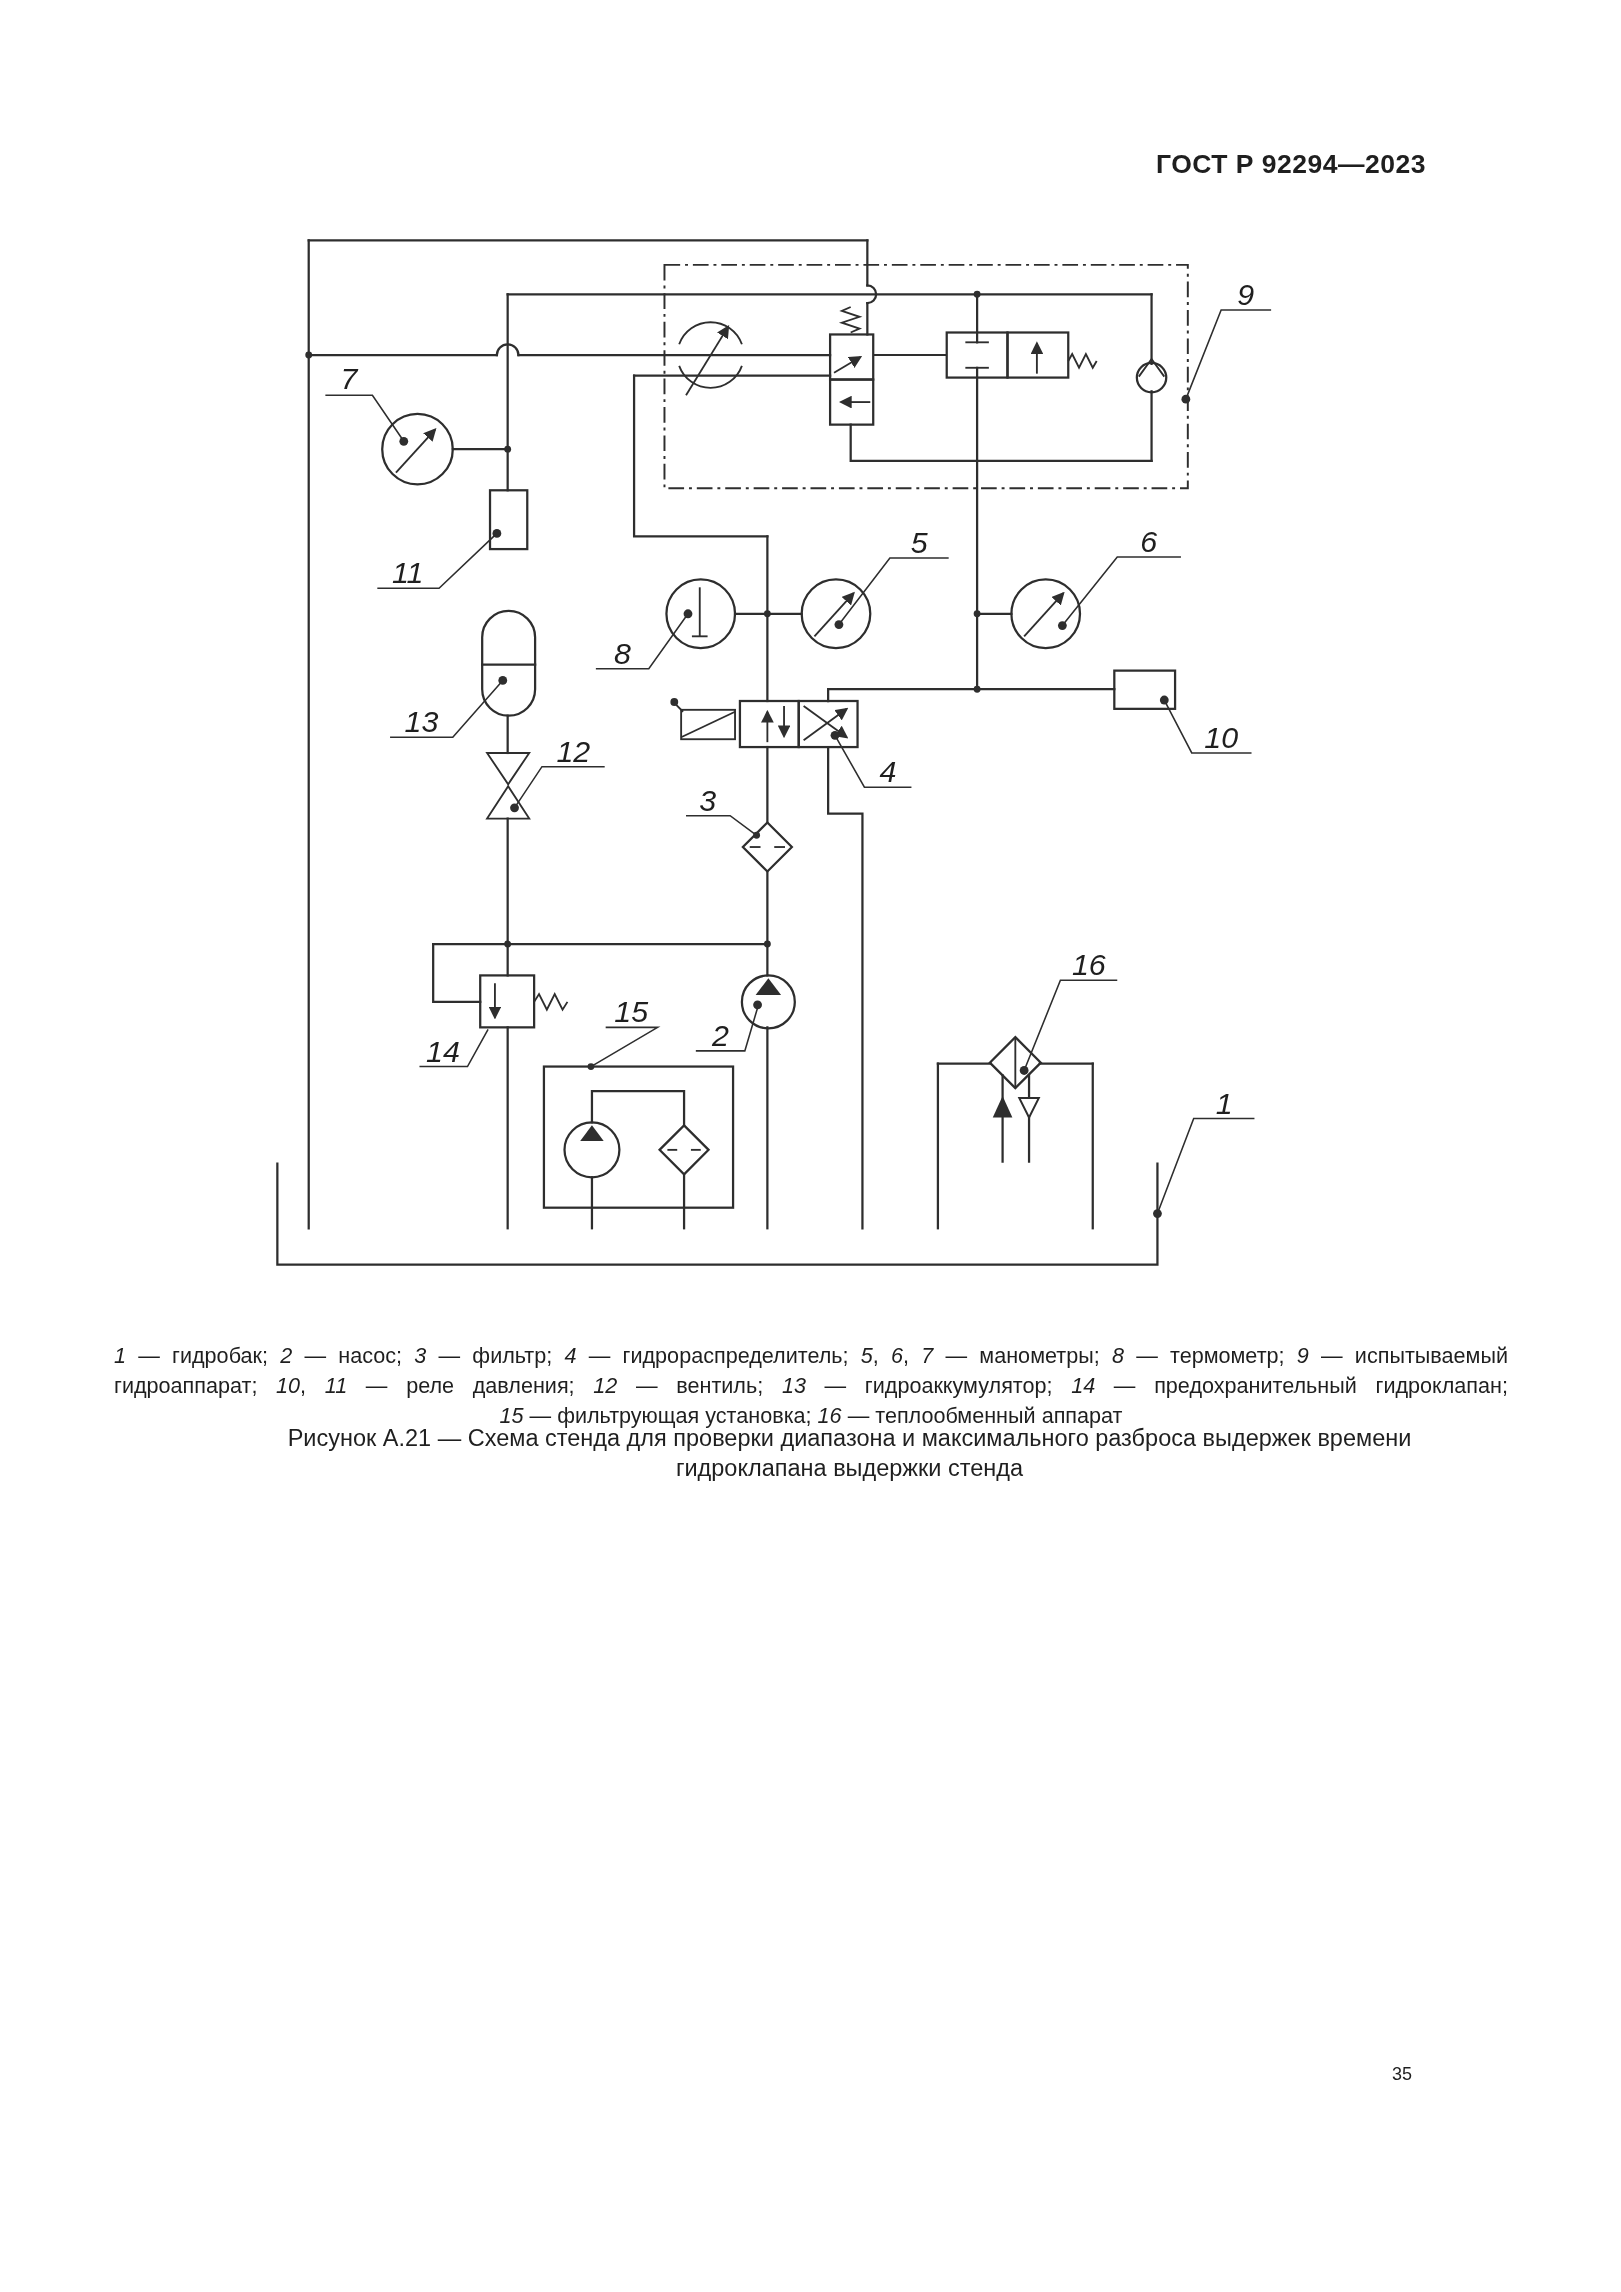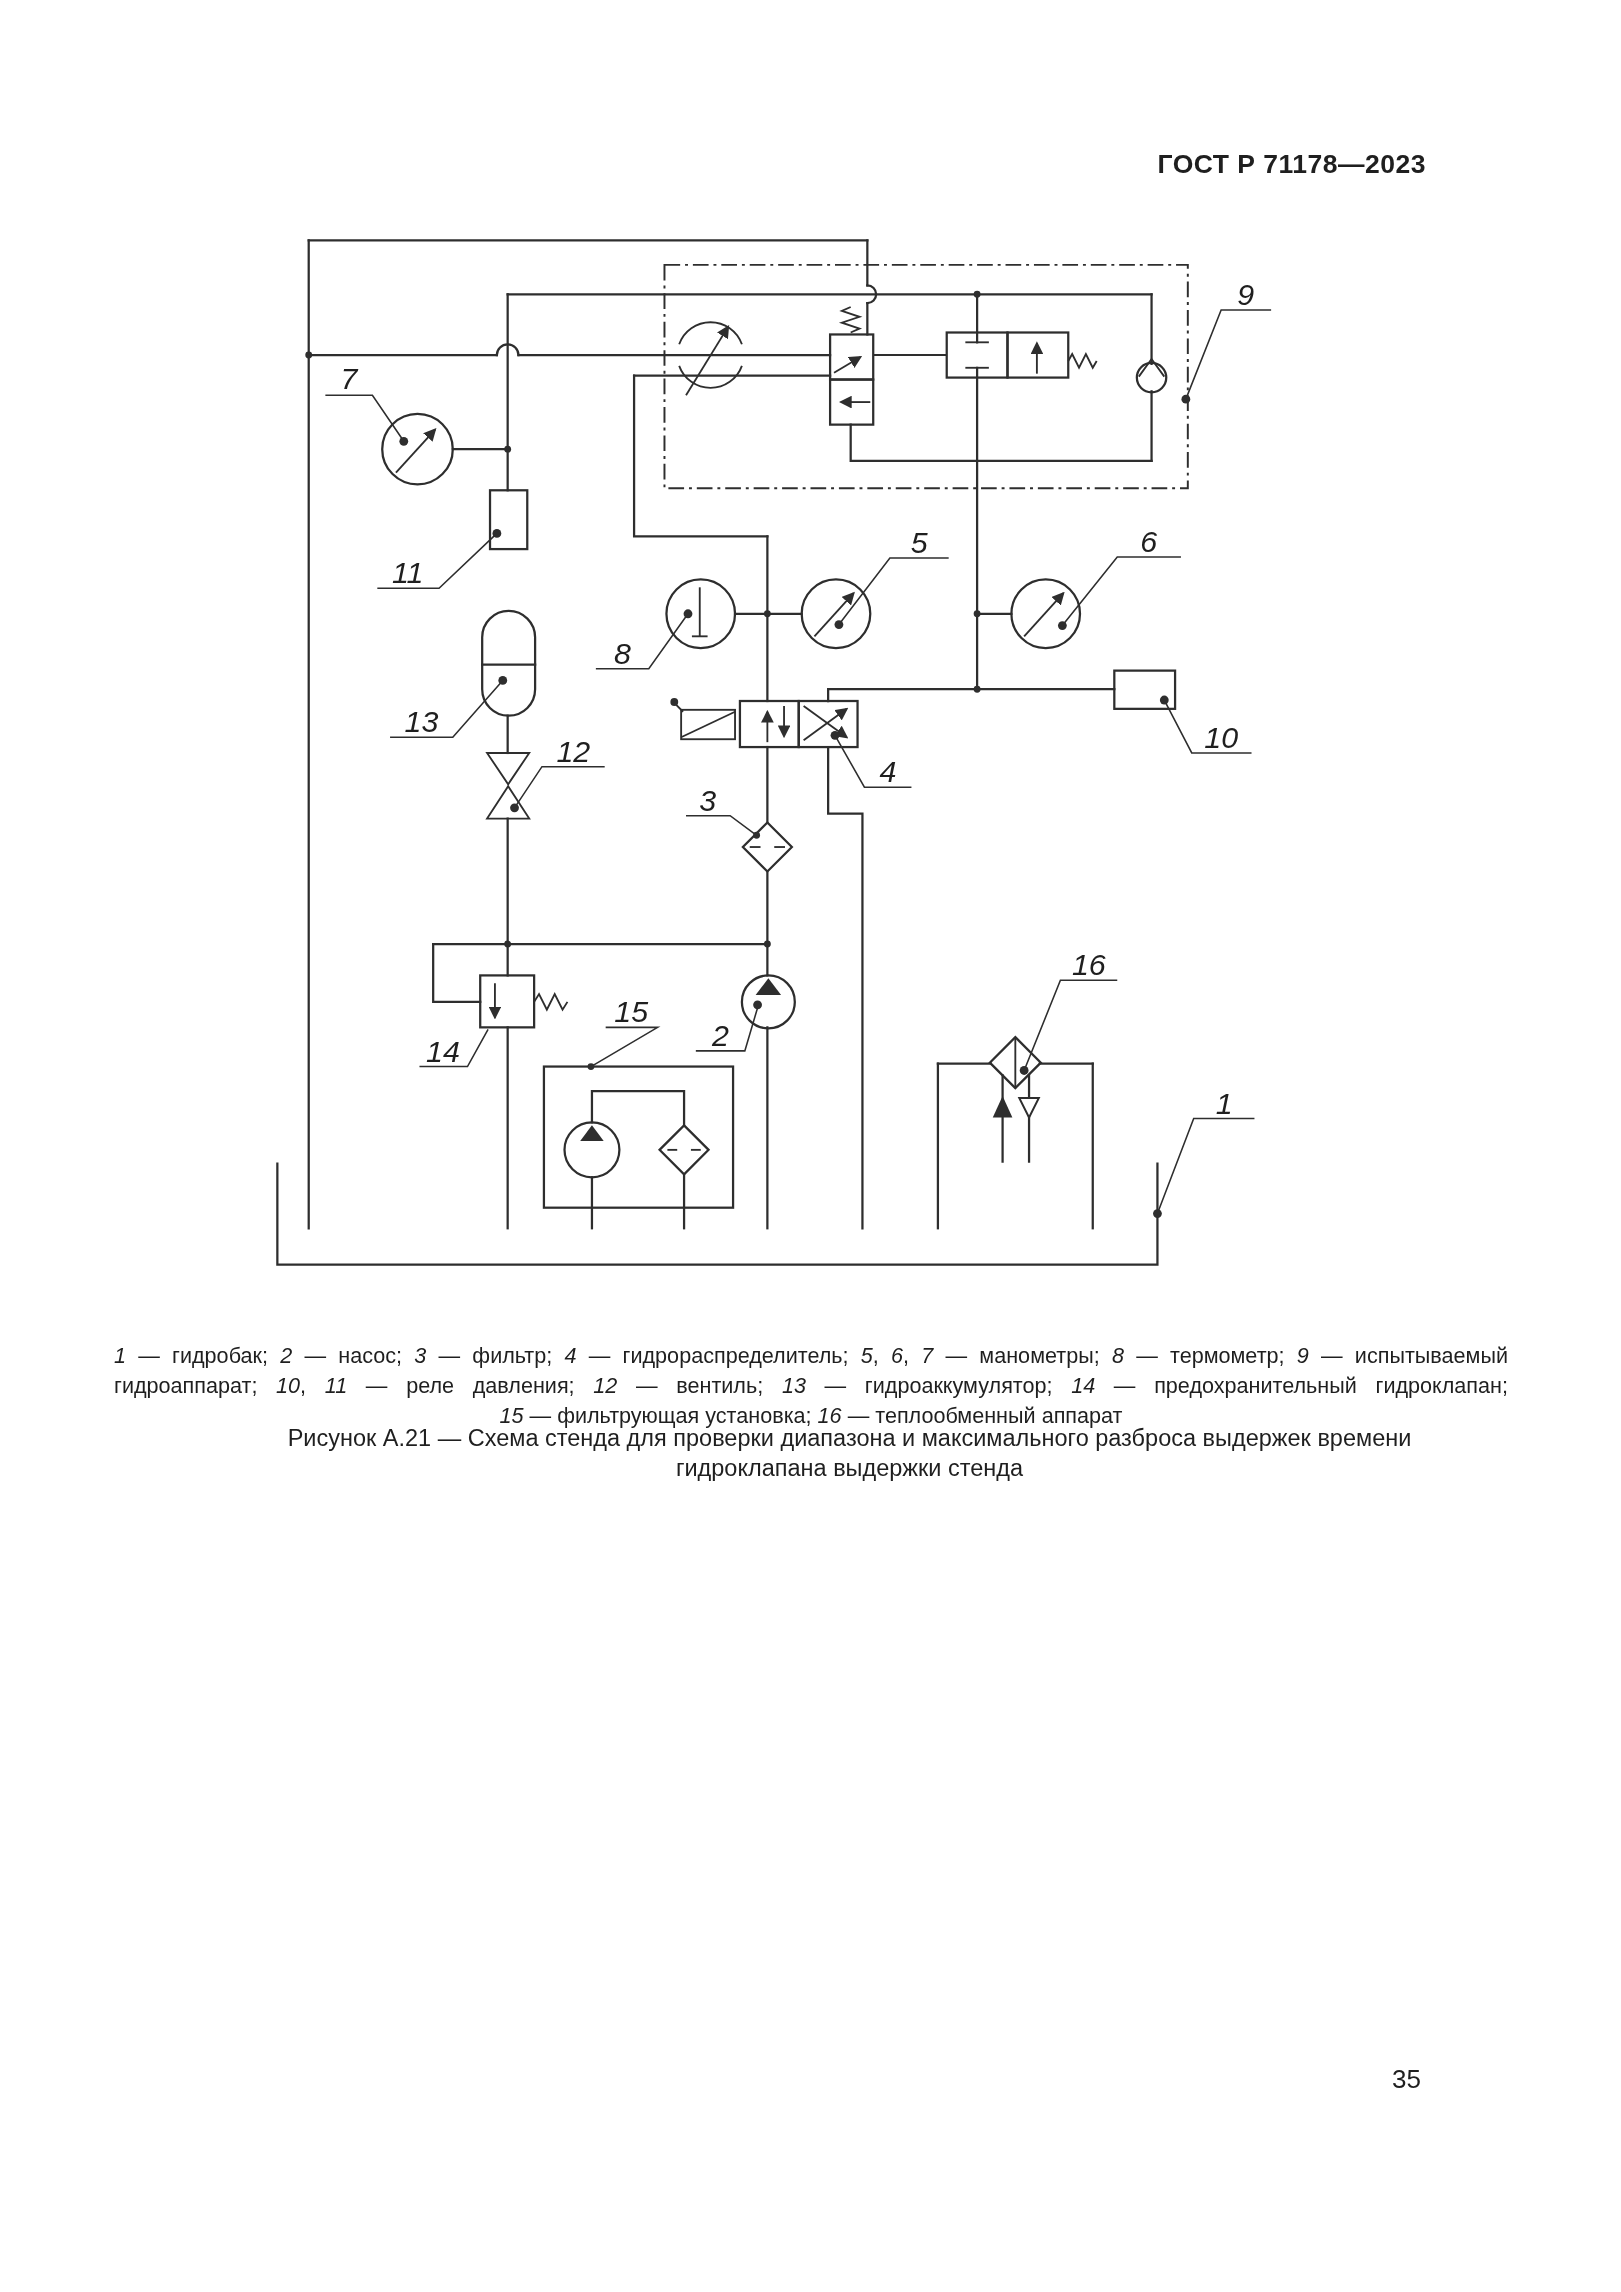--- a/index.html
+++ b/index.html
@@ -21,39 +21,39 @@
     font-size:21.6px;line-height:30px;margin-top:28px;
   }
   .cap-just{text-align:justify;text-align-last:justify;}
   .cap-center{text-align:center;}
   #caption i, #fig-title i{font-style:italic;}
   #fig-title{
     position:absolute;left:0;top:1423px;width:1621px;
     text-align:center;font-size:23.5px;line-height:30px;padding-left:39px;
   }
   #page-number{
-    position:absolute;left:1392px;top:2064px;font-size:26px;
+    position:absolute;left:1392px;top:2064px;font-size:18px;
   }
   .lbl{
     font-family:"Liberation Sans", sans-serif;
     font-style:italic;font-size:31px;fill:#1f1f1f;
   }
   svg .ln{stroke:#2e2e2e;stroke-width:2.3;fill:none;stroke-linecap:square;}
   svg .tn{stroke:#2e2e2e;stroke-width:1.9;fill:none;}
   svg .ld{stroke:#2e2e2e;stroke-width:1.6;fill:none;}
   svg .dd{stroke:#2e2e2e;stroke-width:2;fill:none;stroke-dasharray:16 5 3 5;}
   svg .fl{fill:#2e2e2e;stroke:none;}
   svg .op{fill:#ffffff;stroke:#2e2e2e;stroke-width:2;}
 </style>
 </head>
 <body>
 
 <div id="page" style="color: rgb(31, 31, 31);">
 
-  <div id="doc-header">ГОСТ Р 71178—2023</div>
+  <div id="doc-header">ГОСТ Р 92294—2023</div>
 
   <svg id="schematic" width="1621" height="1304" viewBox="0 0 1654 1330">
     <defs>
       <marker id="arr" viewBox="0 0 10 10" refX="8.5" refY="5" markerWidth="13" markerHeight="13" markerUnits="userSpaceOnUse" orient="auto">
         <path d="M0,0 L10,5 L0,10 Z" fill="#2e2e2e"></path>
       </marker>
     </defs>
 
     <g>
       <path class="ln" d="M315,245 V1253"></path>

